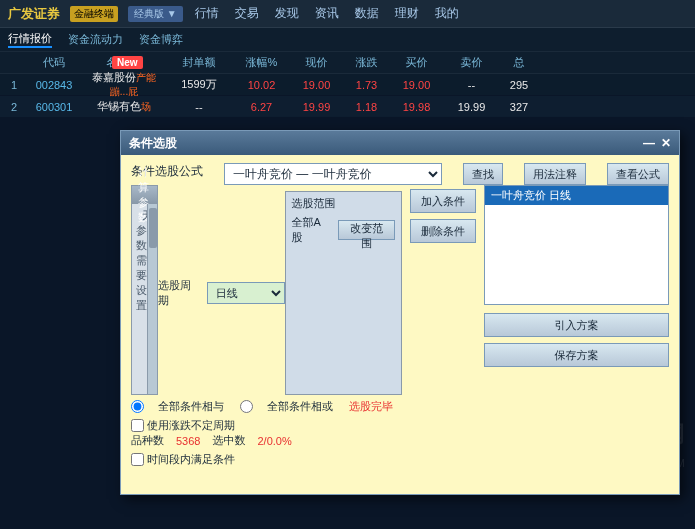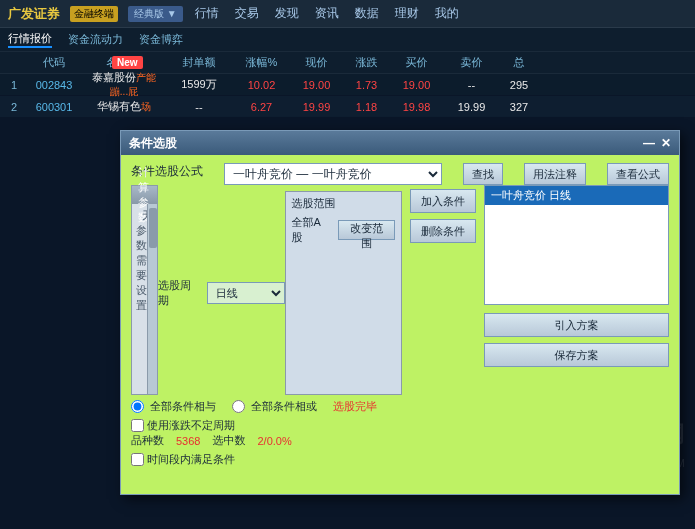--- a/index.html
+++ b/index.html
@@ -147,21 +147,21 @@
       pointer-events: none;
     }
 
     
     .modal-overlay {
       position: absolute;
       top: 130px;
       left: 120px;
       width: 560px;
       height: 365px;
-      background: #bef264;
+      background: #fef9c3;
       border: 1px solid #7a9ab8;
       box-shadow: 4px 4px 12px rgba(0,0,0,0.6);
       z-index: 100;
     }
 
     .modal-title-bar {
       display: flex;
       align-items: center;
       background: linear-gradient(to bottom, #5a7a9a, #3a5a7a);
       height: 24px;
@@ -334,21 +334,21 @@
       color: #1a2a3a;
       font-size: 11px;
       padding: 0 6px;
       cursor: pointer;
     }
     .radio-label {
       color: #1a2a3a;
       font-size: 11px;
       display: flex;
       align-items: center;
-      gap: 6px;
+      gap: 14px;
     }
 
     
     .status-bar {
       display: flex;
       align-items: center;
       gap: 12px;
     }
     .status-item {
       font-size: 11px;

